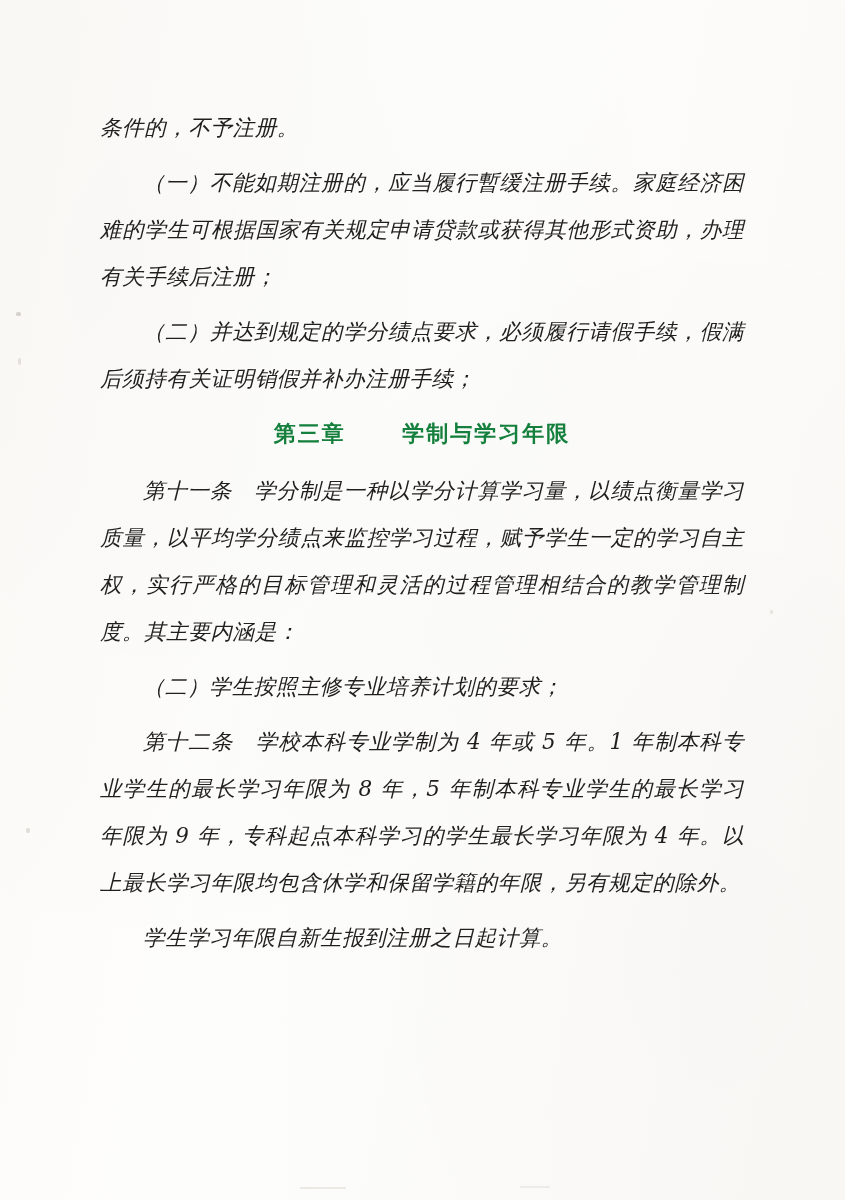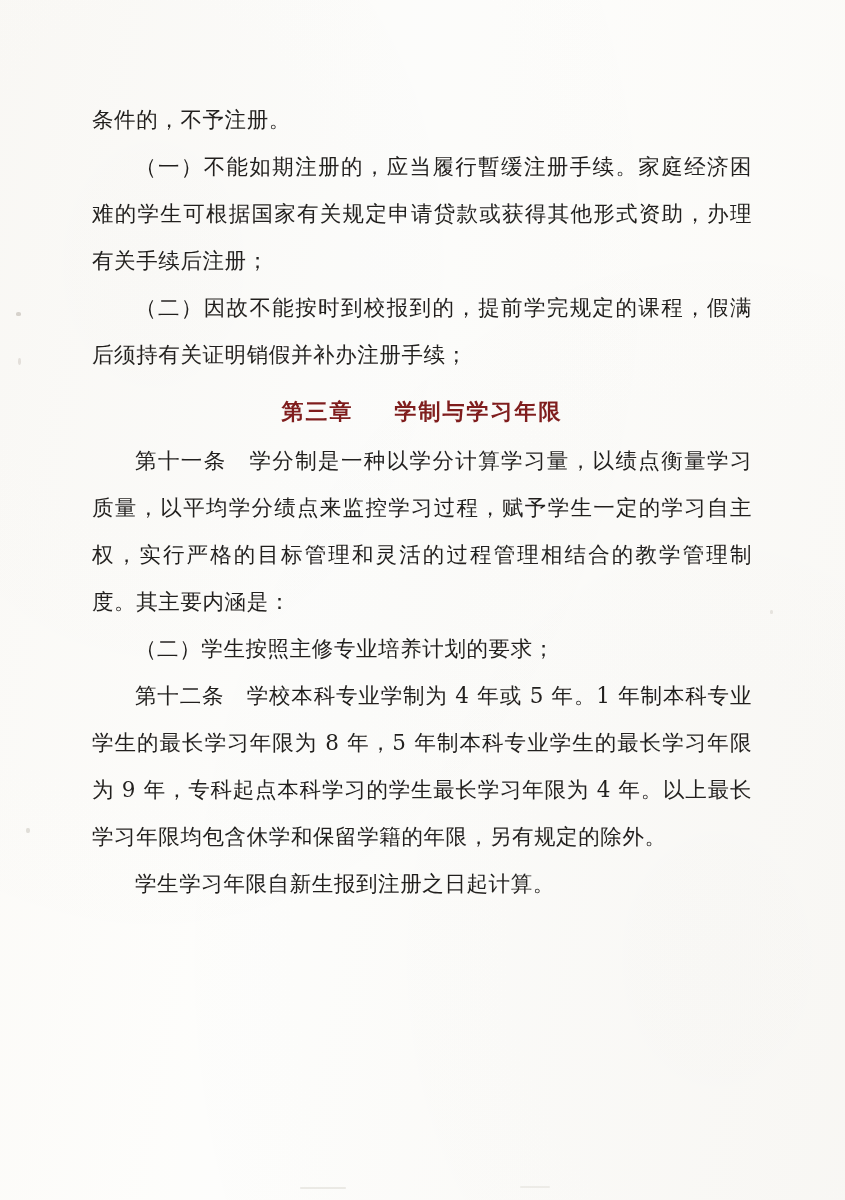--- a/index.html
+++ b/index.html
@@ -26,40 +26,41 @@
       linear-gradient(100deg, rgba(250,248,244,0.7), rgba(255,255,255,0.2) 40%, rgba(248,246,242,0.6));
     pointer-events: none;
   }
   .content {
     position: absolute;
     left: 92px;
     top: 96px;
     width: 660px;
   }
   p {
-    margin: 0;
+    margin: 8px;
     font-size: 21.5px;
     line-height: 47px;
     letter-spacing: 0.6px;
     text-align: justify;
     text-justify: inter-ideograph;
     color: #211f1d;
+    font-style: italic;
   }
   p.indent {
     text-indent: 43px;
   }
   h2.chapter {
     margin: 10px 0 2px 0;
     font-size: 22px;
     line-height: 47px;
     font-weight: bold;
     text-align: center;
     letter-spacing: 2px;
-    font-family: Liberation Serif, serif;
-    color: #7f1d1d;
+    font-family: Liberation Mono, monospace;
+    color: #15803d;
   }
   .chapter .gap {
     display: inline-block;
     width: 26px;
   }
   
   .speck {
     position: absolute;
     background: #b9b3a9;
     opacity: 0.55;
@@ -85,21 +86,21 @@
   <span class="speck s4"></span>
   <span class="speck s5"></span>
   <span class="speck s6"></span>
 
   <div class="content">
 
     <p>条件的，不予注册。</p>
 
     <p class="indent">（一）不能如期注册的，应当履行暫缓注册手续。家庭经济困难的学生可根据国家有关规定申请贷款或获得其他形式资助，办理有关手续后注册；</p>
 
-    <p class="indent">（二）因故不能按时到校报到的，提前学完规定的课程，假满后须持有关证明销假并补办注册手续；</p>
+    <p class="indent">（二）并达到规定的学分绩点要求，必须履行请假手续，假满后须持有关证明销假并补办注册手续；</p>
 
 
     <h2 class="chapter">
       <span>第三章</span>
       <span class="gap"></span>
       <span>学制与学习年限</span>
     </h2>
 
     <p class="indent">第十一条　学分制是一种以学分计算学习量，以绩点衡量学习质量，以平均学分绩点来监控学习过程，赋予学生一定的学习自主权，实行严格的目标管理和灵活的过程管理相结合的教学管理制度。其主要内涵是：</p>
 

